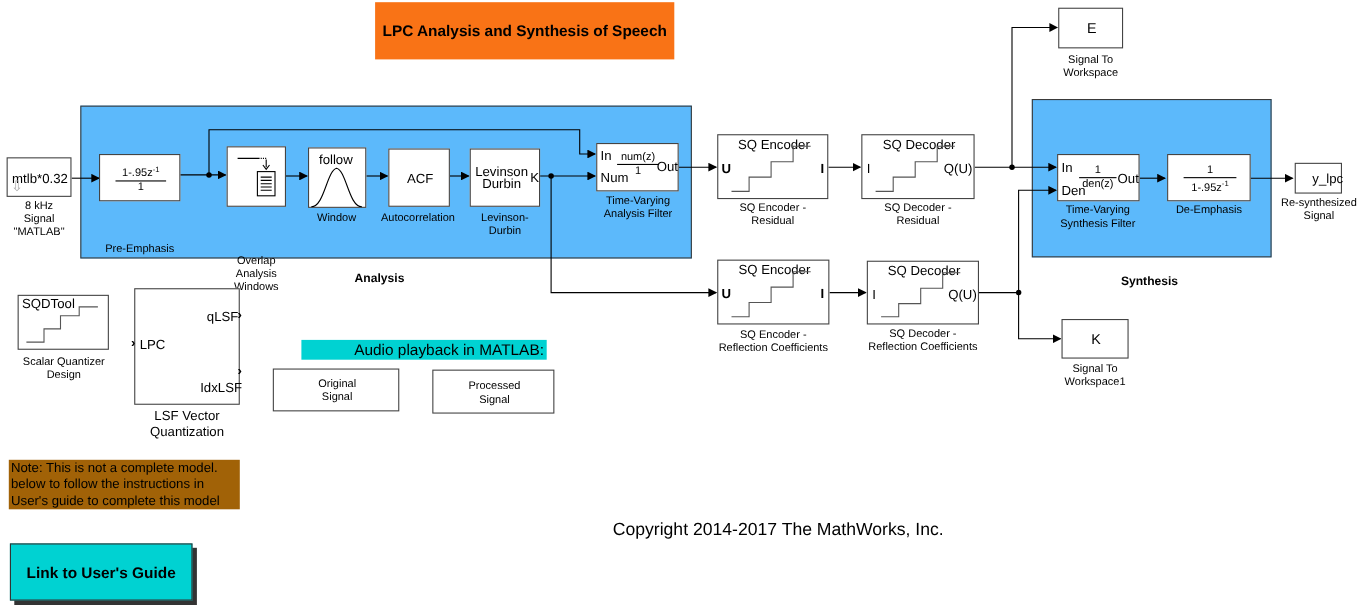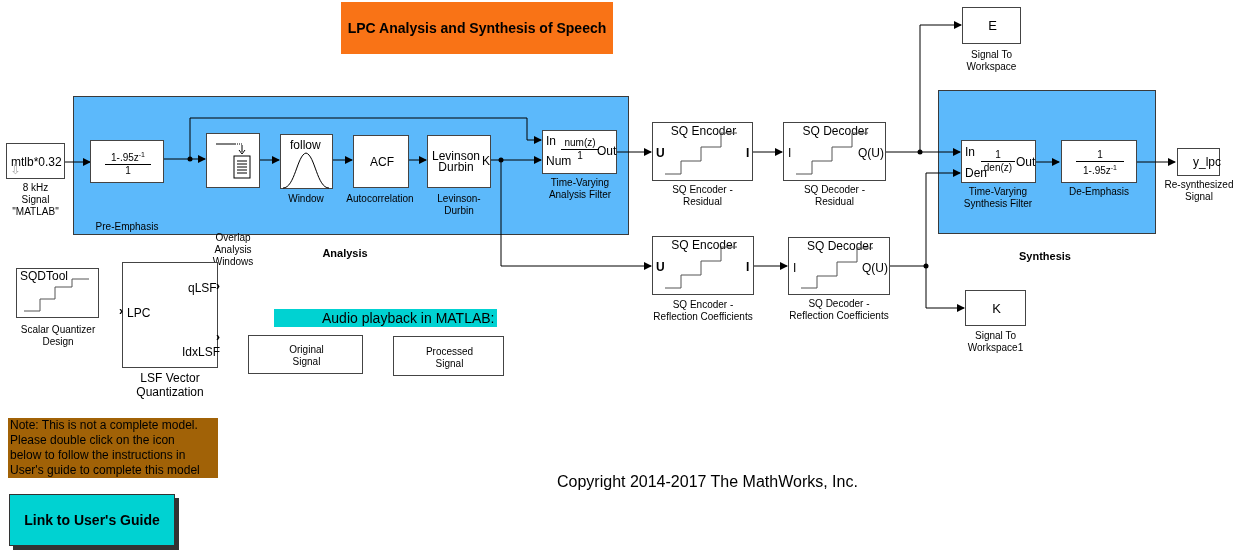--- a/index.html
+++ b/index.html
@@ -274,21 +274,20 @@
 </div>
 <div class="blk" style="left:393px;top:336px;width:111px;height:40px;">
   <div class="lbl" style="left:0;top:9px;width:111px;">
     <div>Processed</div>
     <div>Signal</div>
   </div>
 </div>
 
 <div class="note" style="left:8px;top:418px;width:206px;">
   <div>Note: This is not a complete model.</div>
-  <div>Please double click on the icon</div>
   <div>below to follow the instructions in</div>
   <div>User's guide to complete this model</div>
 </div>
 
 <div class="linkbtn" style="left:9px;top:494px;width:164px;height:50px;">
   <span>Link to User's Guide</span>
 </div>
 
 <div class="abs" style="left:557px;top:473px;font-size:16px;">Copyright 2014-2017 The MathWorks, Inc.</div>
 

